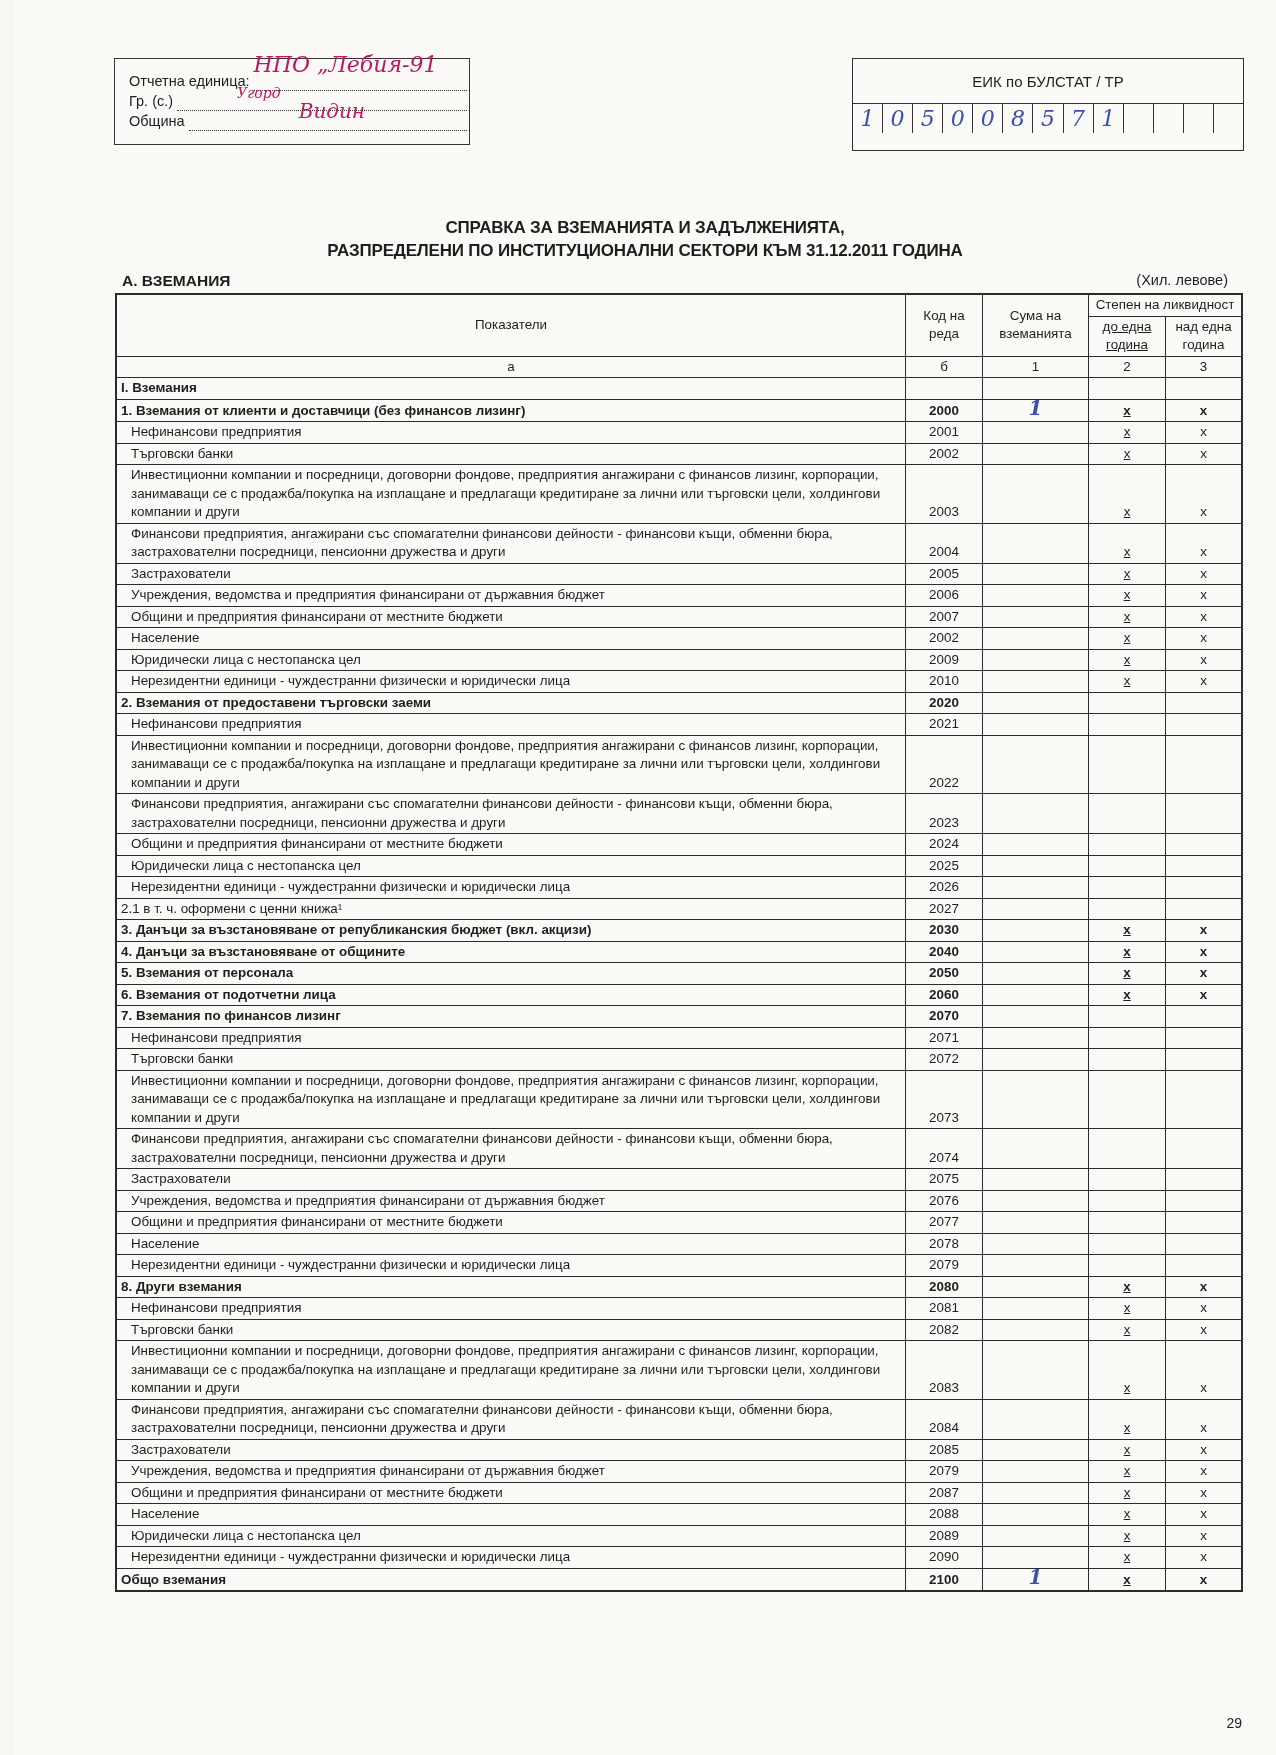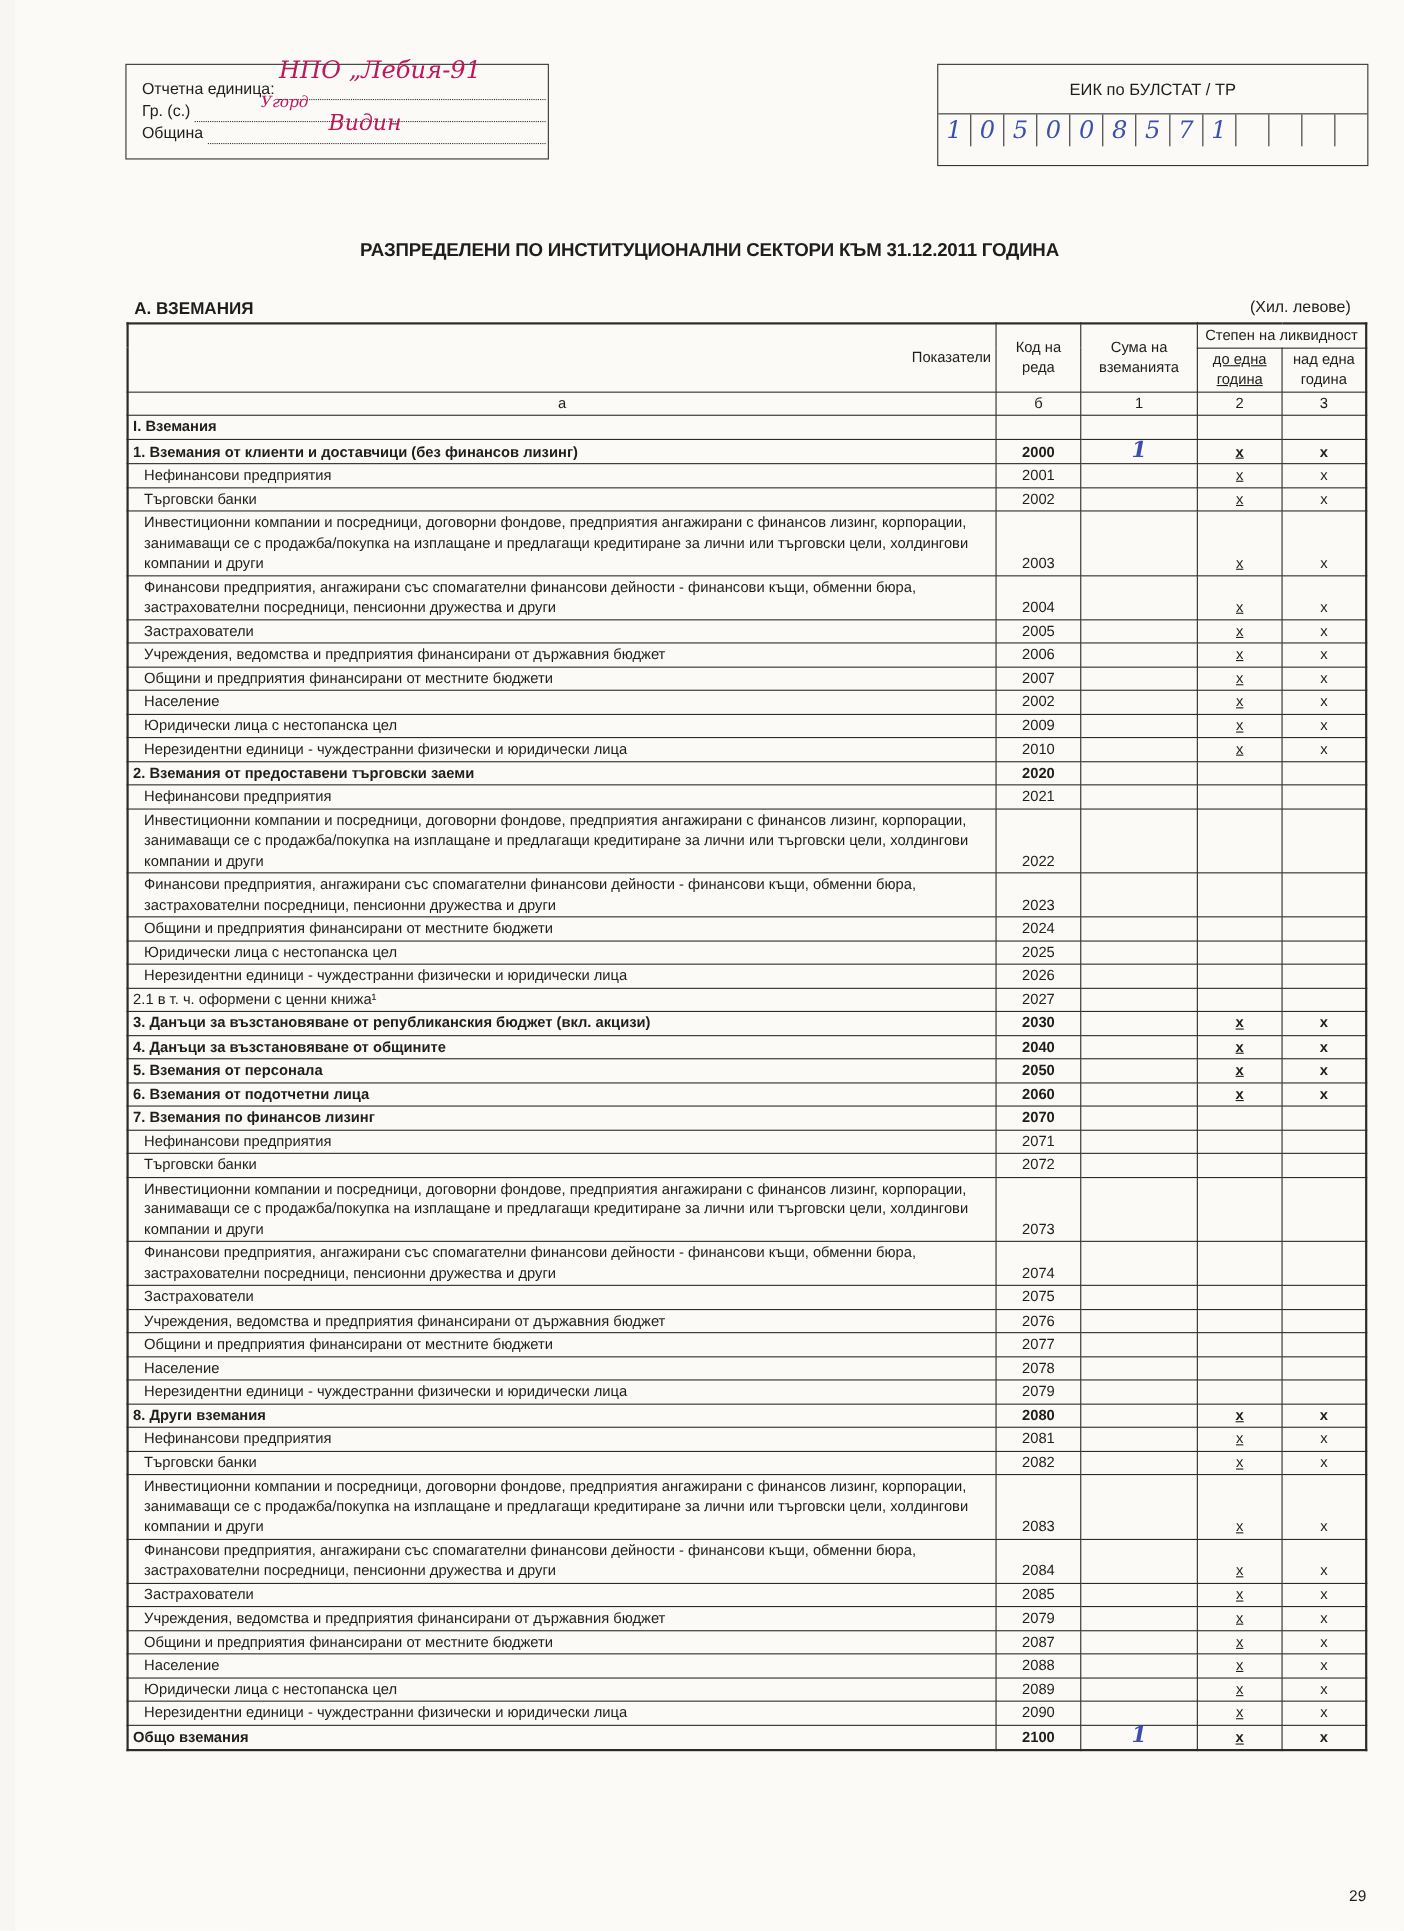--- a/index.html
+++ b/index.html
@@ -1,18 +1,18 @@
 <!DOCTYPE html>
 <html><head>
 <meta charset="utf-8">
 <style>
   html, body { margin:0; padding:0; }
   body { width:1276px; height:1755px; background:#f7f6f2; position:relative; overflow:hidden; font-family:"Liberation Sans", sans-serif; color:#1e1e1e; }
   .page { position:absolute; left:14px; top:0; width:1262px; height:1755px; background:#fbfaf7; }
-  .unit-box { position:absolute; left:100px; top:58px; width:385px; height:87px; border:1.5px solid #333; padding:12px 2px 0 14px; box-sizing:border-box; }
+  .unit-box { position:absolute; left:100px; top:58px; width:356px; height:87px; border:1.5px solid #333; padding:12px 2px 0 14px; box-sizing:border-box; }
   .unit-line { font-size:14.5px; line-height:20px; display:flex; align-items:flex-end; }
   .unit-line .dots { flex:1; border-bottom:1.5px dotted #333; margin-left:4px; height:13px; position:relative; }
   .hand { font-family:"DejaVu Serif", serif; font-style:italic; color:#be185d; position:absolute; white-space:nowrap; }
   .eik-box { position:absolute; left:838px; top:58px; width:392px; height:93px; border:1.5px solid #333; box-sizing:border-box; }
   .eik-title { height:44px; border-bottom:1.5px solid #333; display:flex; align-items:center; justify-content:center; font-size:15px; }
   .eik-cells { display:flex; height:29px; }
   .eik-cell { flex:1; border-right:1px solid #333; display:flex; align-items:center; justify-content:center; font-family:"DejaVu Serif", serif; font-style:italic; color:#3a4fb0; font-size:22px; }
   .eik-cell:last-child { border-right:none; }
   .title { position:absolute; left:0; width:1262px; text-align:center; font-weight:bold; font-size:17px; top:216px; line-height:23px; letter-spacing:-0.2px; }
   .section-a { position:absolute; left:108px; top:272px; font-weight:bold; font-size:15.5px; }
@@ -70,30 +70,31 @@
       <div class="eik-cell">7</div>
       <div class="eik-cell">1</div>
       <div class="eik-cell"></div>
       <div class="eik-cell"></div>
       <div class="eik-cell"></div>
       <div class="eik-cell"></div>
     </div>
   </div>
 
   <div class="title">
+    <div>СПРАВКА ЗА ВЗЕМАНИЯТА И ЗАДЪЛЖЕНИЯТА,</div>
     <div>РАЗПРЕДЕЛЕНИ ПО ИНСТИТУЦИОНАЛНИ СЕКТОРИ КЪМ 31.12.2011 ГОДИНА</div>
   </div>
 
   <div class="section-a">А. ВЗЕМАНИЯ</div>
   <div class="units">(Хил. левове)</div>
 
   <table class="main">
     <thead>
       <tr>
-        <th rowspan="2" class="c-name" style="text-align:right;">Показатели</th>
+        <th rowspan="2" class="c-name" style="text-align:center;">Показатели</th>
         <th rowspan="2" class="c-code">Код на реда</th>
         <th rowspan="2" class="c-sum">Сума на вземанията</th>
         <th colspan="2">Степен на ликвидност</th>
       </tr>
       <tr>
         <th class="c-l1">до една година</th>
         <th class="c-l2">над една година</th>
       </tr>
       <tr>
         <th>а</th>

